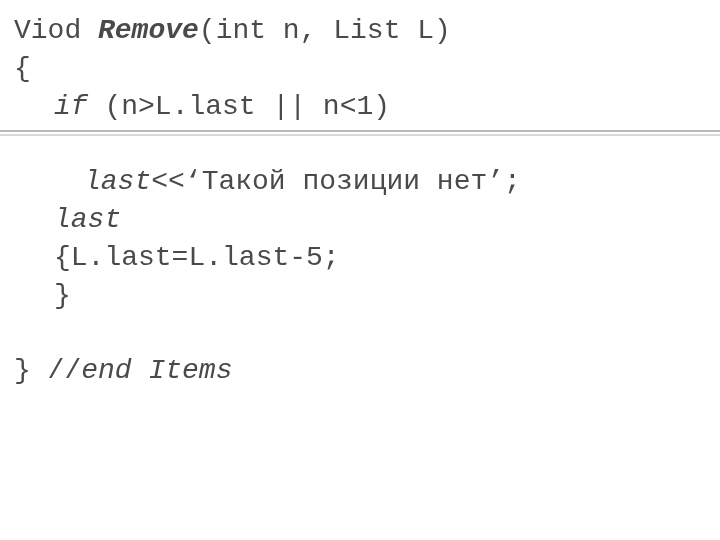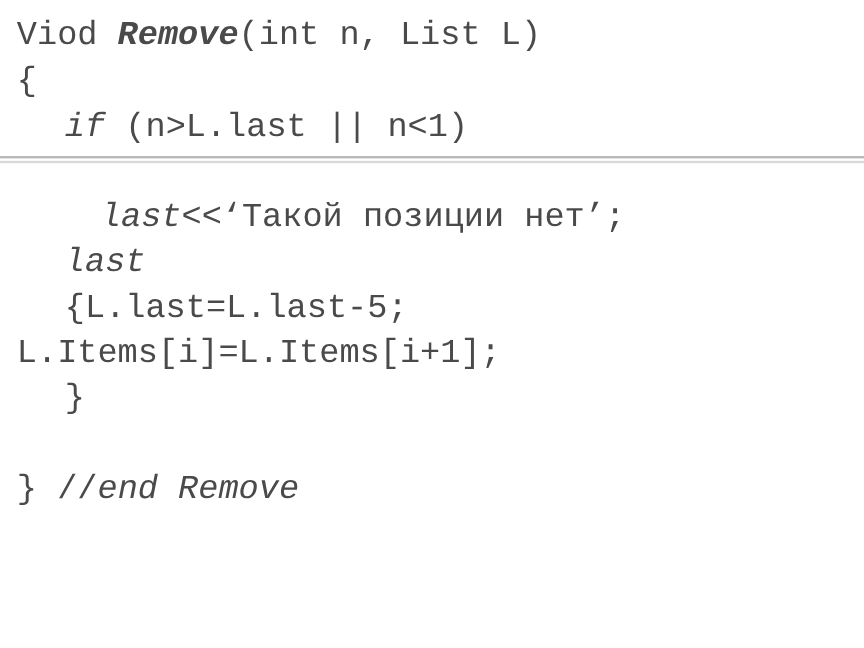--- a/index.html
+++ b/index.html
@@ -61,21 +61,20 @@
 
   <div class="line">&nbsp;</div>
 
   <div class="line ind2"><span class="it">last</span><span>&lt;&lt;‘Такой позиции нет’;</span></div>
 
   <div class="line ind1 it"><span>last</span></div>
 
   <div class="line ind1"><span>{L.last=L.last-5;</span></div>
 
 
-  <div class="line"><span>L.Items[i]=L.Items[i+1];</span></div>
 
   <div class="line ind1"><span>}</span></div>
 
   <div class="line">&nbsp;</div>
 
-  <div class="line"><span>} //</span><span class="it">end Remove</span></div>
+  <div class="line"><span>} //</span><span class="it">end Items</span></div>
 
 </div>
 
 </body></html>

